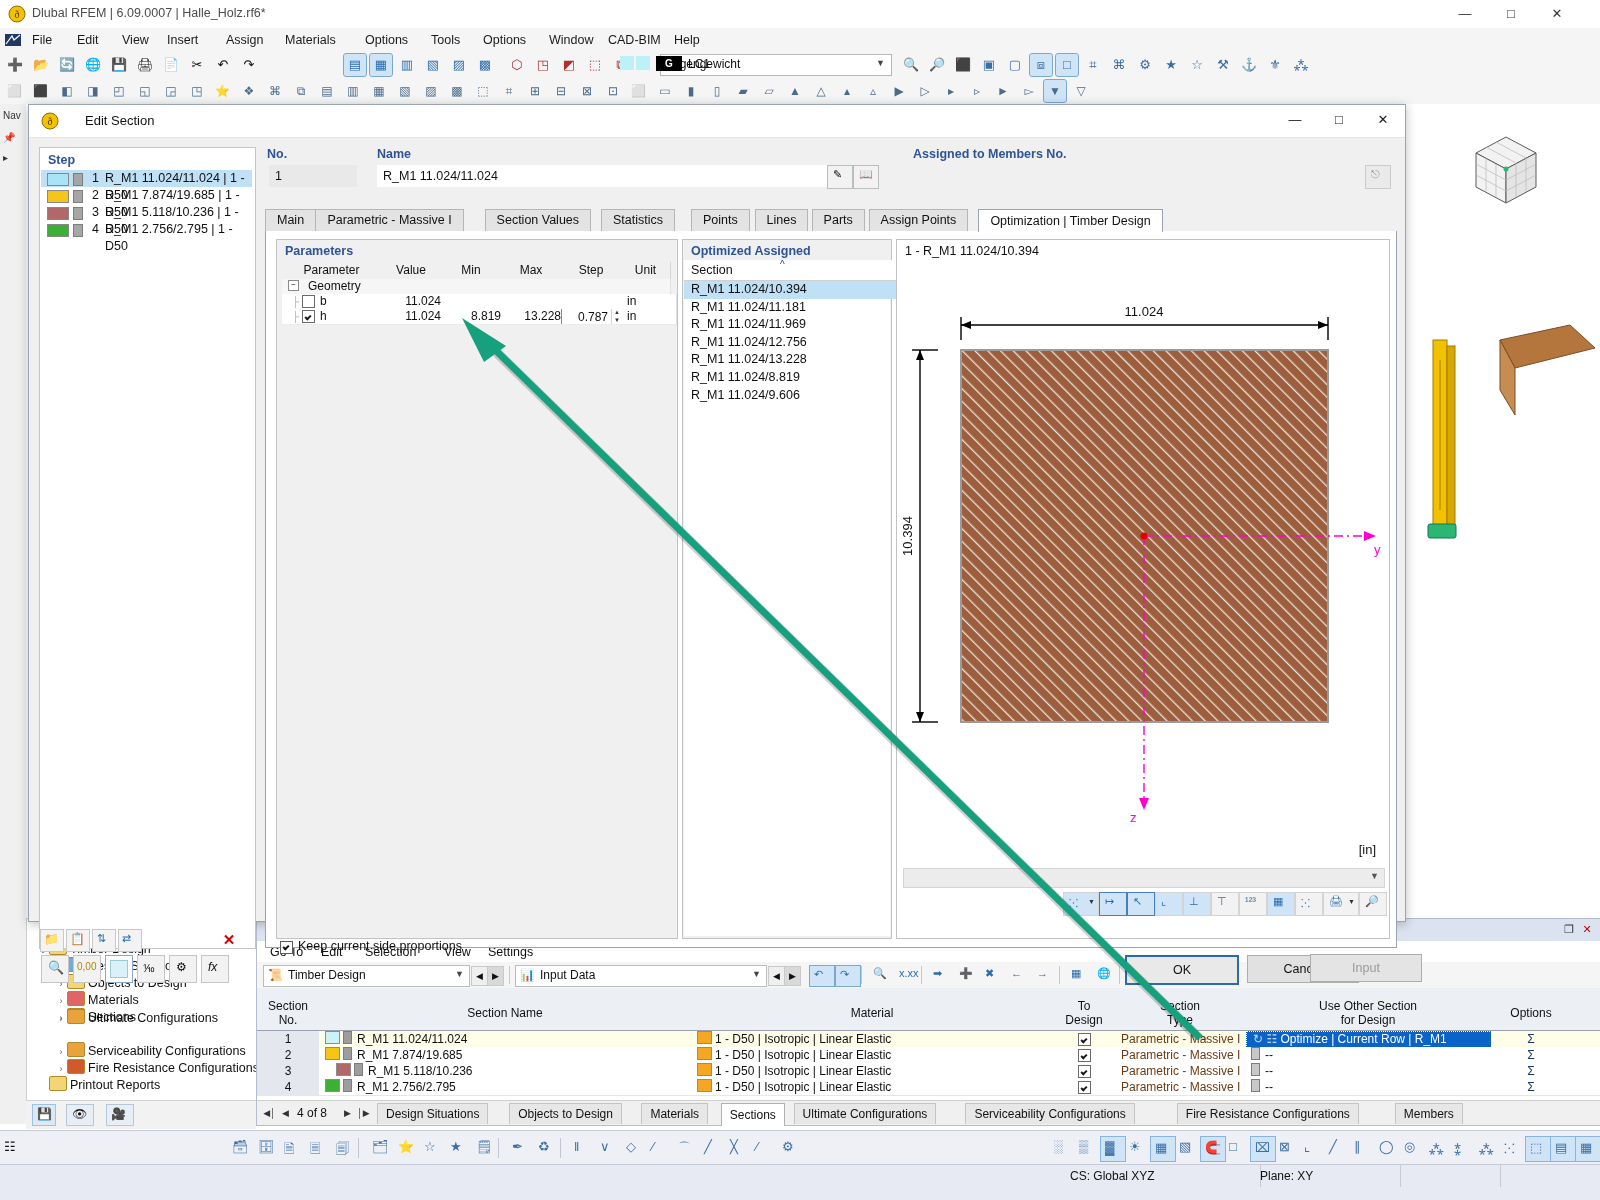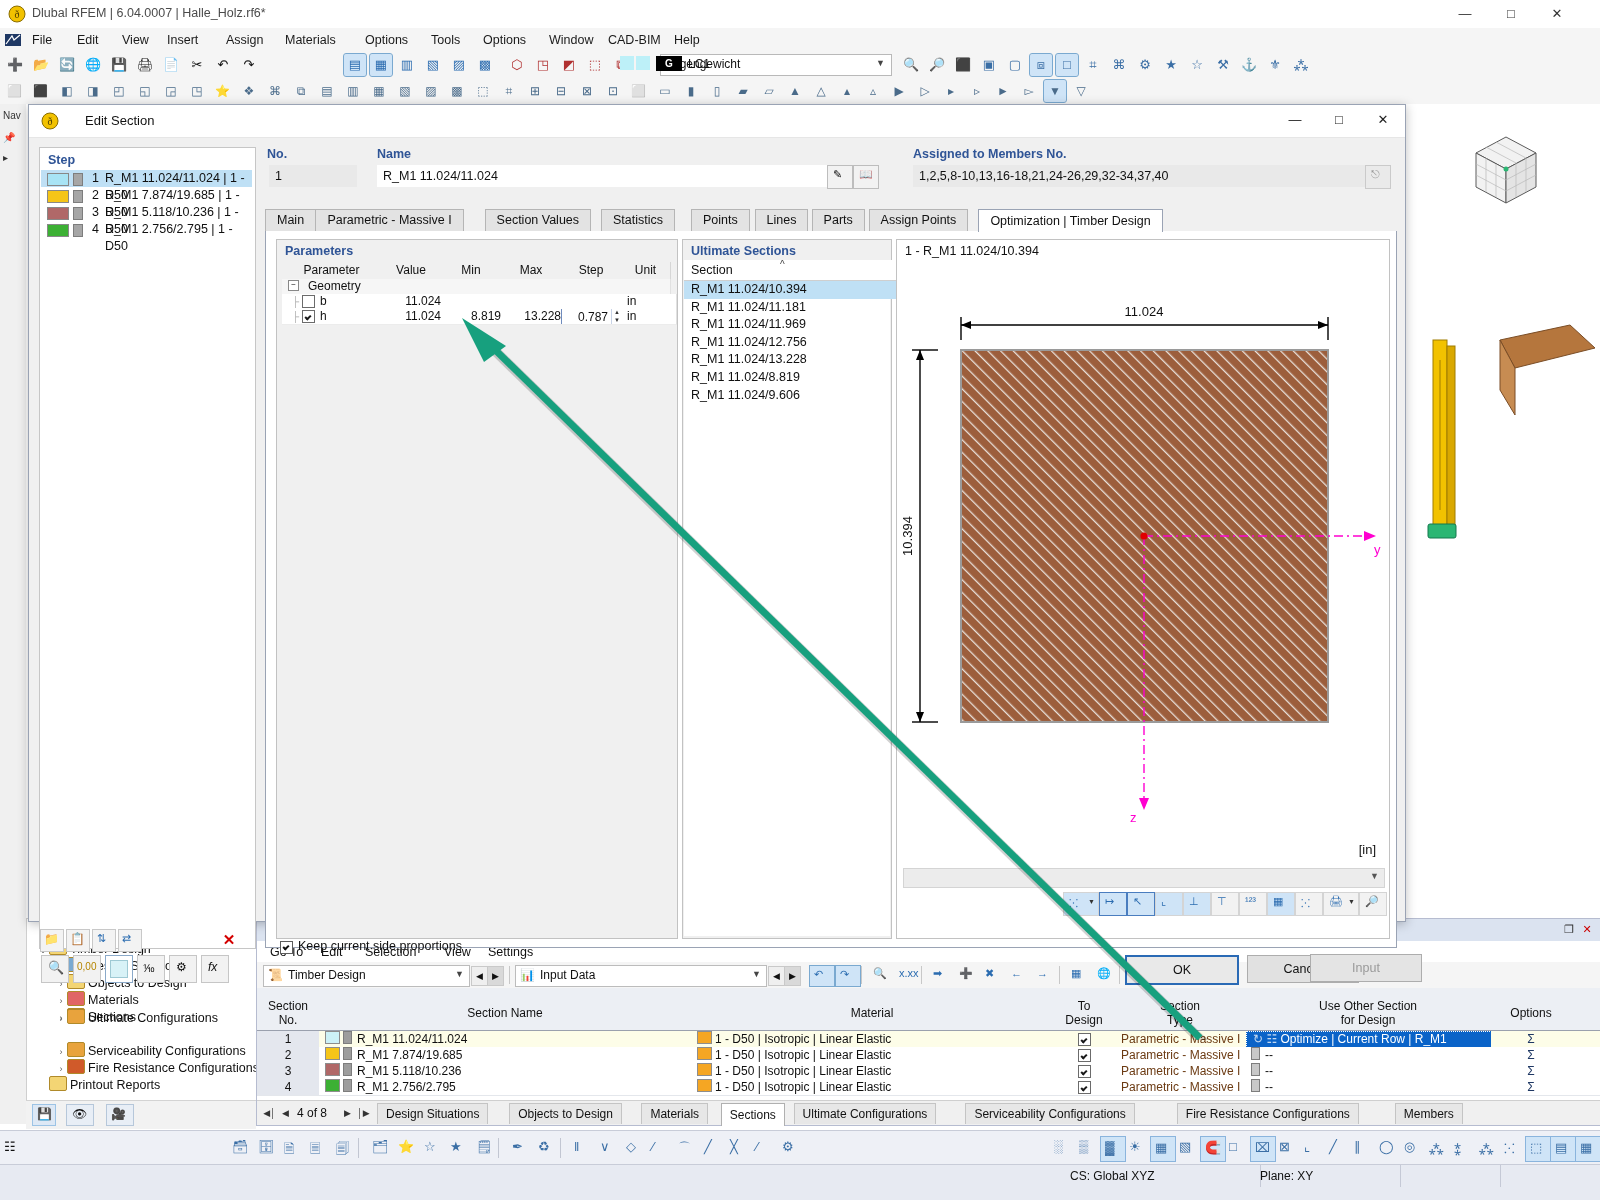--- a/index.html
+++ b/index.html
@@ -137,21 +137,21 @@
   #arrow{left:440px;top:300px;width:780px;height:740px;pointer-events:none;}
 </style>
 </head>
 <body>
 
 <div class="abs" id="titlebar">
   <svg class="abs tb-icon" viewBox="0 0 18 18">
     <circle cx="9" cy="9" r="8" fill="#f2c200" stroke="#8a6d00"></circle>
     <text x="9" y="13" font-size="10" text-anchor="middle" fill="#4a3a00" font-family="Liberation Serif, serif">ð</text>
   </svg>
-  <div class="abs tb-text">Dlubal RFEM | 6.04.0007 | Halle_Holz.rf6*</div>
+  <div class="abs tb-text">Dlubal RFEM | 6.09.0007 | Halle_Holz.rf6*</div>
   <div class="abs winbtn" style="left:1442px">—</div>
   <div class="abs winbtn" style="left:1488px">□</div>
   <div class="abs winbtn" style="left:1534px">✕</div>
 </div>
 
 <div class="abs" id="menubar">
   <svg class="abs" style="left:4px;top:4px;width:18px;height:16px" viewBox="0 0 18 16">
     <rect x="1" y="2" width="16" height="12" fill="#1f3864"></rect>
     <path d="M2 12 L8 4 L10 8 L16 3" stroke="#ffffff" fill="none" stroke-width="1.2"></path>
   </svg>
@@ -624,21 +624,21 @@
           <div class="gc" style="left: 796px; width: 62px; text-align: center; background: rgb(255, 255, 255);">
             <span class="abs cbx ck" style="left:25px;top:2px"></span>
           </div>
           <div class="gc" style="left: 858px; width: 130px; text-align: left; background: rgb(255, 255, 255); padding-left: 6px; color: rgb(107, 58, 18);">Parametric - Massive I</div>
           <div class="gc" style="left: 988px; width: 246px; text-align: left; background: rgb(255, 255, 255); padding-left: 6px;"><span class="swatch2" style="background:#c8c8c8"></span>--</div>
           <div class="gc" style="left: 1234px; width: 80px; text-align: center; background: rgb(255, 255, 255); color: rgb(31, 56, 100);">Σ</div>
           <div class="gc" style="left: 1314px; width: 110px; text-align: left; background: rgb(255, 255, 255);"></div>
         </div>
         <div class="grow" style="top: 75px; width: 1344px;">
           <div class="gc num" style="left: 0px; width: 62px; text-align: center;">3</div>
-          <div class="gc" style="left: 62px; width: 372px; text-align: left; background: rgb(255, 255, 255); padding-left: 6px;"><span class="swatch" style="background:#b06868"></span><span class="swatch2"></span>R_M1 5.118/10.236</div>
+          <div class="gc" style="left: 62px; width: 372px; text-align: left; background: rgb(255, 255, 255); padding-left: 17px;"><span class="swatch" style="background:#b06868"></span><span class="swatch2"></span>R_M1 5.118/10.236</div>
           <div class="gc" style="left: 434px; width: 362px; text-align: left; background: rgb(255, 255, 255); padding-left: 6px;"><span class="swatch" style="background:#f5a623"></span>1 - D50 | Isotropic | Linear Elastic</div>
           <div class="gc" style="left: 796px; width: 62px; text-align: center; background: rgb(255, 255, 255);">
             <span class="abs cbx ck" style="left:25px;top:2px"></span>
           </div>
           <div class="gc" style="left: 858px; width: 130px; text-align: left; background: rgb(255, 255, 255); padding-left: 6px; color: rgb(107, 58, 18);">Parametric - Massive I</div>
           <div class="gc" style="left: 988px; width: 246px; text-align: left; background: rgb(255, 255, 255); padding-left: 6px;"><span class="swatch2" style="background:#c8c8c8"></span>--</div>
           <div class="gc" style="left: 1234px; width: 80px; text-align: center; background: rgb(255, 255, 255); color: rgb(31, 56, 100);">Σ</div>
           <div class="gc" style="left: 1314px; width: 110px; text-align: left; background: rgb(255, 255, 255);"></div>
         </div>
         <div class="grow" style="top: 91px; width: 1344px;">
@@ -888,21 +888,20 @@
     <div class="wtinput" style="left:112px;top:18px;width:445px;height:22px;border:none;background:#fff">R_M1 11.024/11.024</div>
     <div class="abs" style="left:562px;top:18px;width:24px;height:22px;background:#f2f2f2;border:1px solid #bdbdbd">
         <span class="abs" style="left:5px;top:2px;font-size:11px">✎</span>
       </div>
     <div class="abs" style="left:588px;top:18px;width:24px;height:22px;background:#f2f2f2;border:1px solid #bdbdbd">
         <span class="abs" style="left:5px;top:2px;font-size:11px">📖</span>
       </div>
 
     <div class="fld-label" style="left:648px;top:0px">Assigned to Members No.</div>
     <div class="fldbox" style="left:644px;top:-4px;width:486px;height:48px;z-index:-1"></div>
-    <div class="roinput" style="left:648px;top:18px;width:450px;height:22px">1,2,5,8-10,13,16-18,21,24-26,29,32-34,37,40</div>
     <div class="abs" style="left:1100px;top:18px;width:24px;height:22px;background:#eaeaea;border:1px solid #cacaca">
         <span class="abs" style="left:5px;top:2px;font-size:11px;color:#999">⎋</span>
       </div>
 
     <div id="tabstrip">
         <div class="dtab" style="left: 0px;">Main</div>
         <div class="dtab" style="left: 50.4px;">Parametric - Massive I</div>
         <div class="dtab" style="left: 219.6px;">Section Values</div>
         <div class="dtab" style="left: 336px;">Statistics</div>
         <div class="dtab" style="left: 426px;">Points</div>
@@ -954,21 +953,21 @@
                     <span class="abs" style="right:2px;top:8px;font-size:6px;line-height:7px;color:#333">▼</span>
                   </span>
                 </div>
                 <div class="pc" style="left: 339px; width: 49px; text-align: left; padding-left: 6px;">in</div>
               </div>
             </div>
         </div>
       </div>
 
       <div id="optpanel">
-        <div class="op-h">Ultimate Sections</div>
+        <div class="op-h">Optimized Assigned</div>
         <div id="optlist">
           <div class="ohdr">Section</div>
           <div class="abs" style="left:96px;top:-1px;font-size:10px;color:#444">^</div>
           <div id="opt-rows">
               <div class="orow sel" style="top: 21px;">R_M1 11.024/10.394</div>
               <div class="orow" style="top: 38.6px;">R_M1 11.024/11.181</div>
               <div class="orow" style="top: 56.2px;">R_M1 11.024/11.969</div>
               <div class="orow" style="top: 73.8px;">R_M1 11.024/12.756</div>
               <div class="orow" style="top: 91.4px;">R_M1 11.024/13.228</div>
               <div class="orow" style="top: 109px;">R_M1 11.024/8.819</div>

